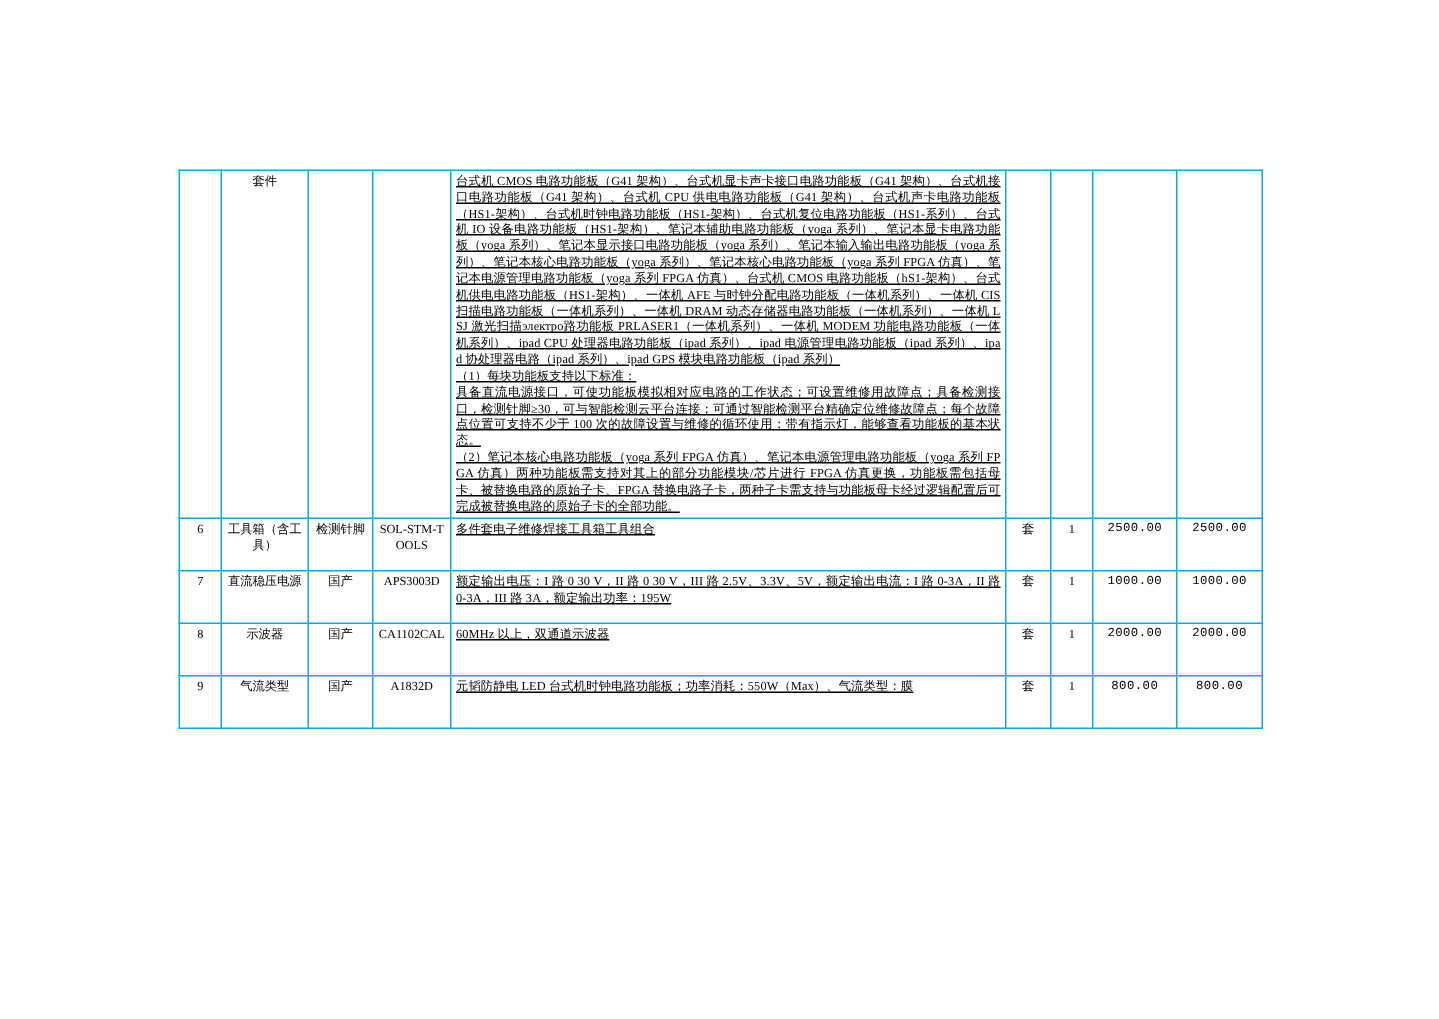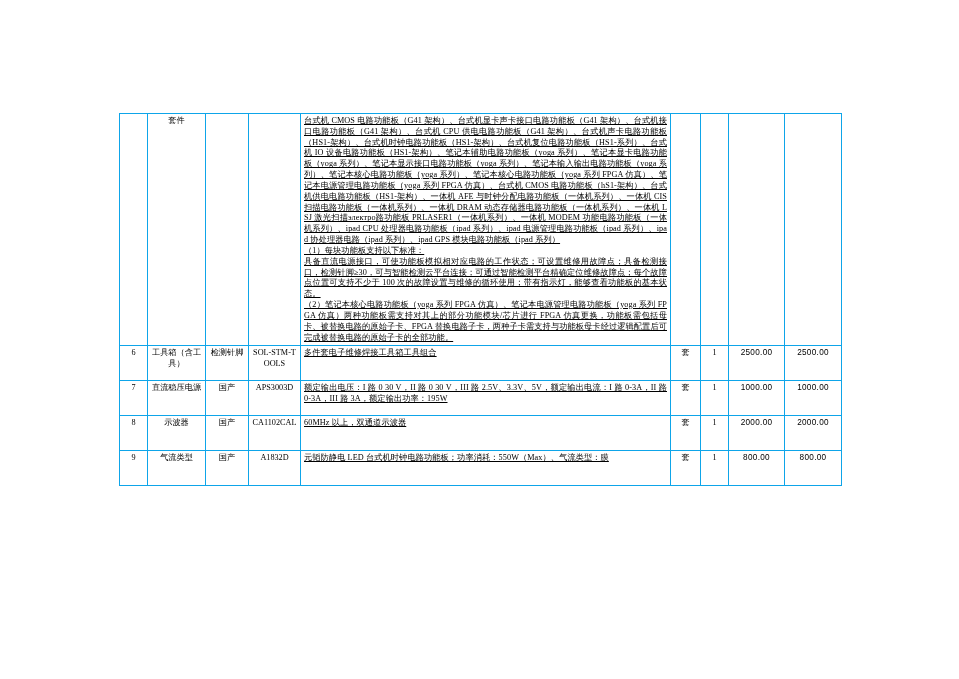--- a/index.html
+++ b/index.html
@@ -64,21 +64,21 @@
     text-align: justify;
     font-size: 8.1px;
     line-height: 1.33;
     letter-spacing: 0.1px;
     text-decoration: underline;
   }
   .specCell p {
     margin: 0;
   }
   .num {
-    font-family: Liberation Sans, sans-serif;
+    font-family: Liberation Mono, monospace;
     letter-spacing: 0.3px;
   }
   .shortRow td {
     height: 30px;
   }
   .vmid { vertical-align: middle; }
 </style>
 </head>
 <body>
 

